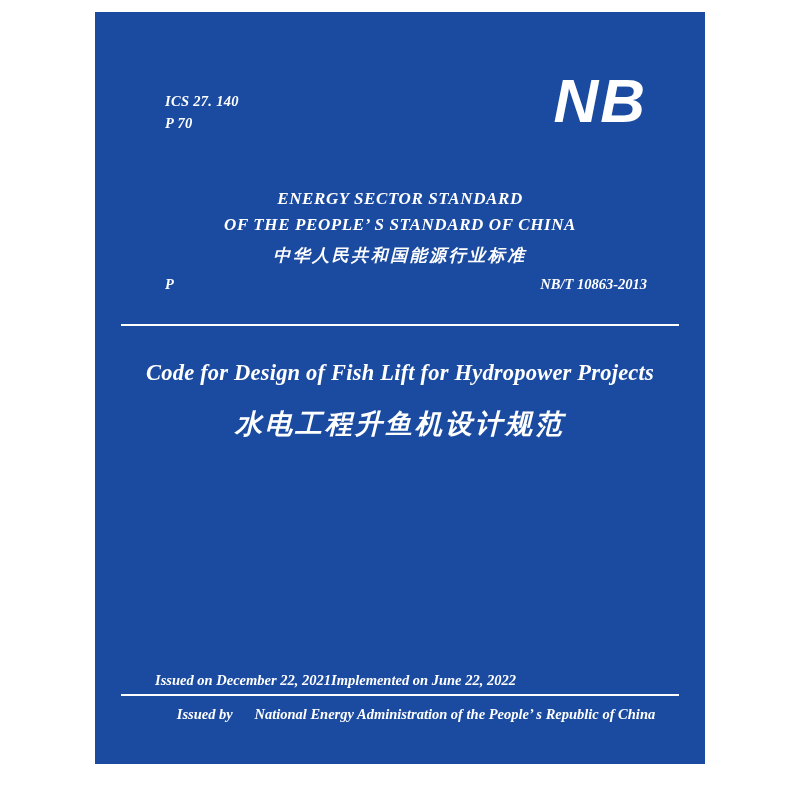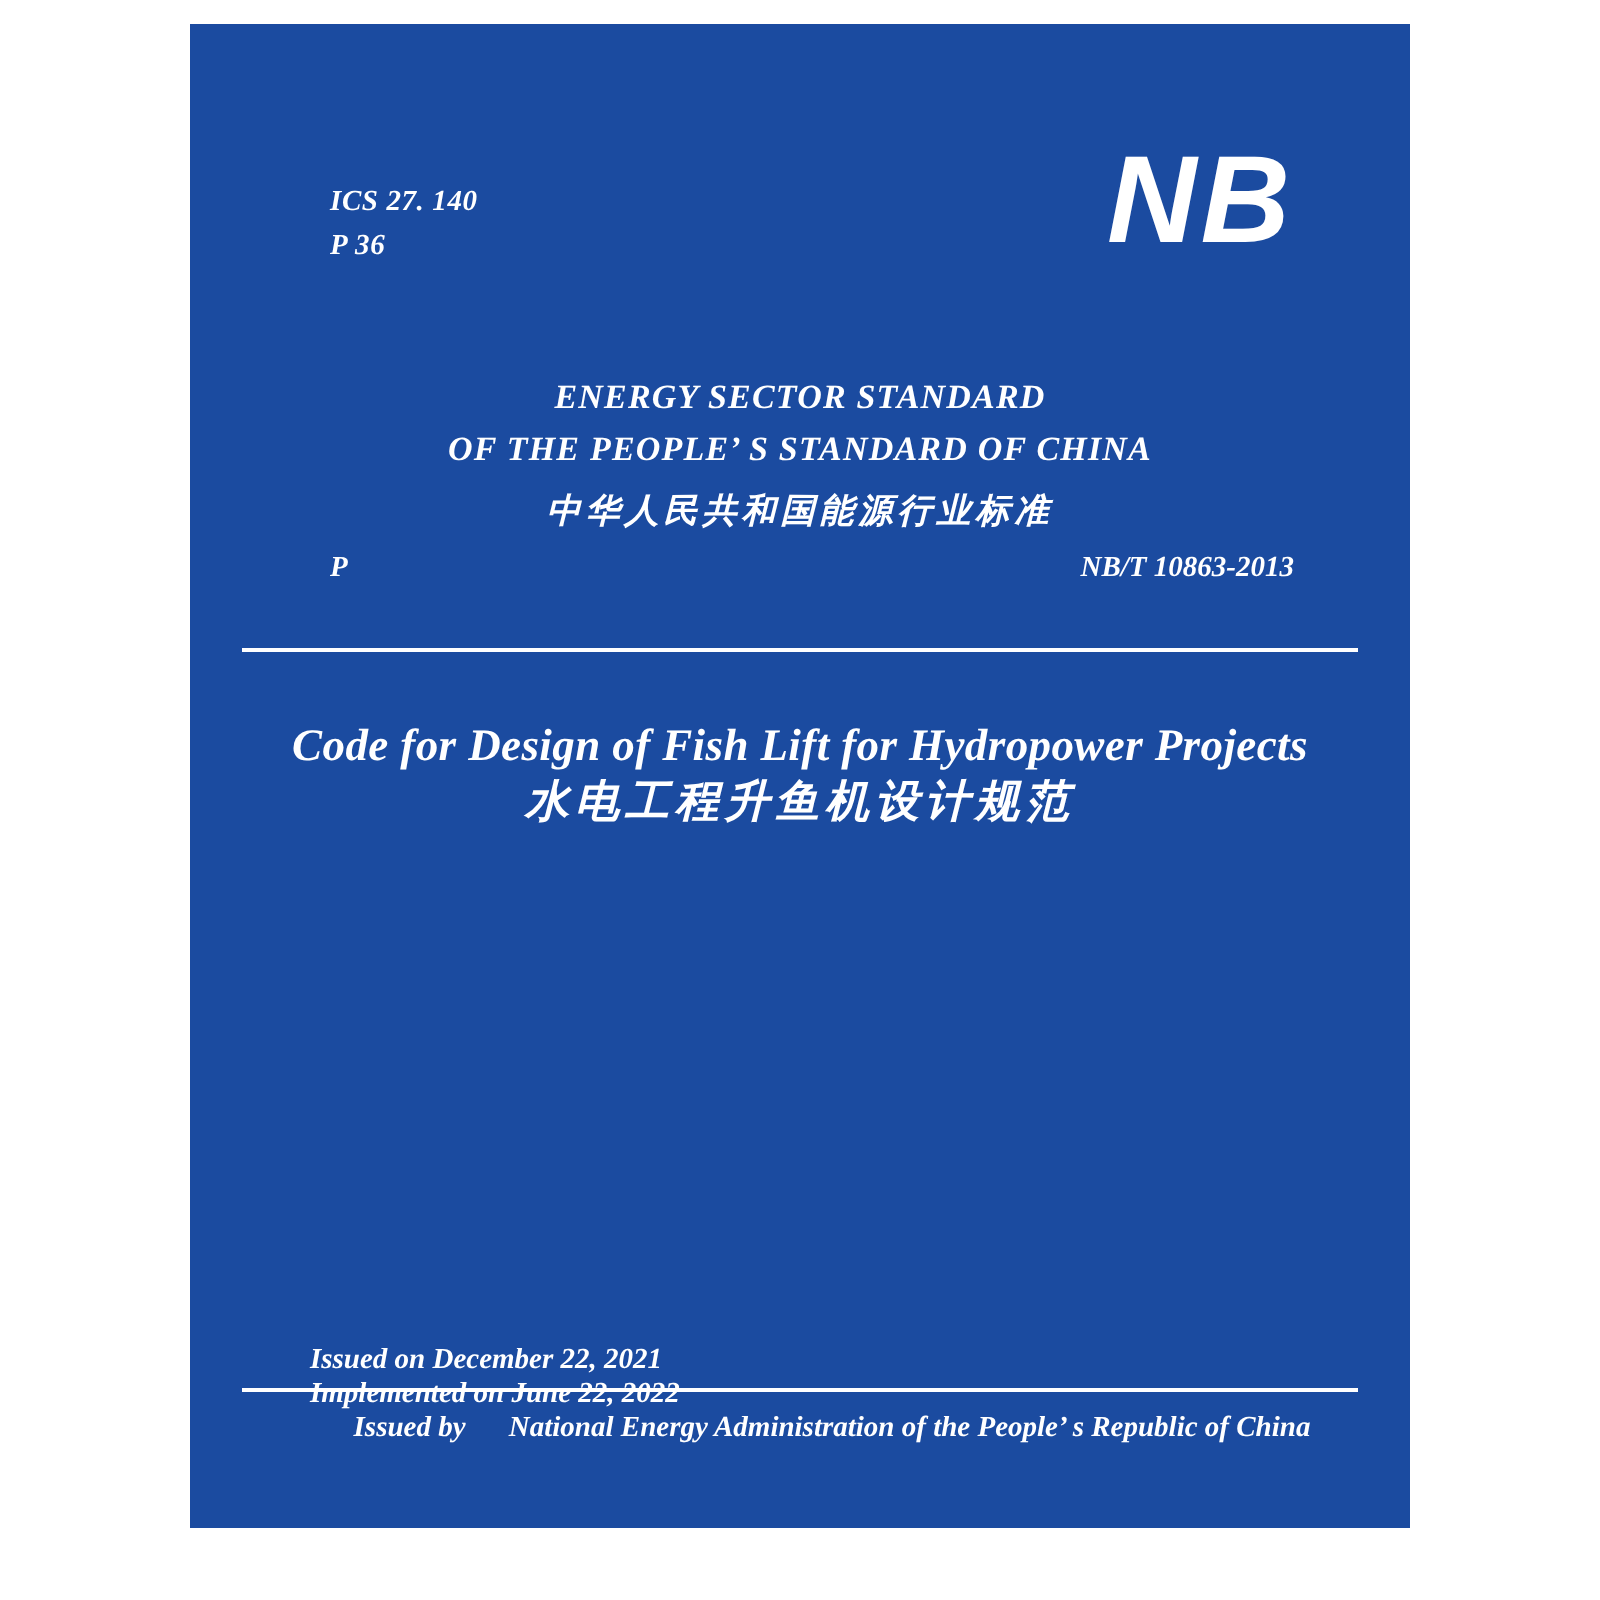--- a/index.html
+++ b/index.html
@@ -117,38 +117,37 @@
   }
 
   .doc-title .title-en {
     font-size: 22.5px;
     font-weight: bold;
     letter-spacing: 0.2px;
     text-align: center;
   }
 
   .doc-title .title-cn {
-    margin-top: 0;
-    font-size: 22px;
+    margin-top: 20px;
+    font-size: 27px;
     font-weight: bold;
     letter-spacing: 3px;
     font-family: "DejaVu Sans", sans-serif;
   }
 
   
   .dates-row {
     position: absolute;
     left: 60px;
     right: 52px;
     top: 660px;
     display: flex;
-    justify-content: center;
-    font-size: 14.5px;
-    font-weight: bold;
-    flex-direction: column;
+    justify-content: flex-start;
+    font-size: 14.5px;
+    font-weight: bold;
   }
 
   .issuer-row {
     position: absolute;
     left: 16px;
     top: 694px;
     width: 100%;
     text-align: center;
     font-size: 14.5px;
     font-weight: bold;
@@ -160,21 +159,21 @@
 </style>
 </head>
 <body>
 
 <div class="page">
   <div class="cover">
 
     <div class="top-area">
       <div class="ics-block">
         <div>ICS 27. 140</div>
-        <div>P 36</div>
+        <div>P 70</div>
       </div>
 
       <div class="nb-logo">NB</div>
 
       <div class="std-titles">
         <div class="en1">ENERGY SECTOR STANDARD</div>
         <div class="en2">OF THE PEOPLE’ S STANDARD OF CHINA</div>
         <div class="cn">中华人民共和国能源行业标准</div>
       </div>
 

